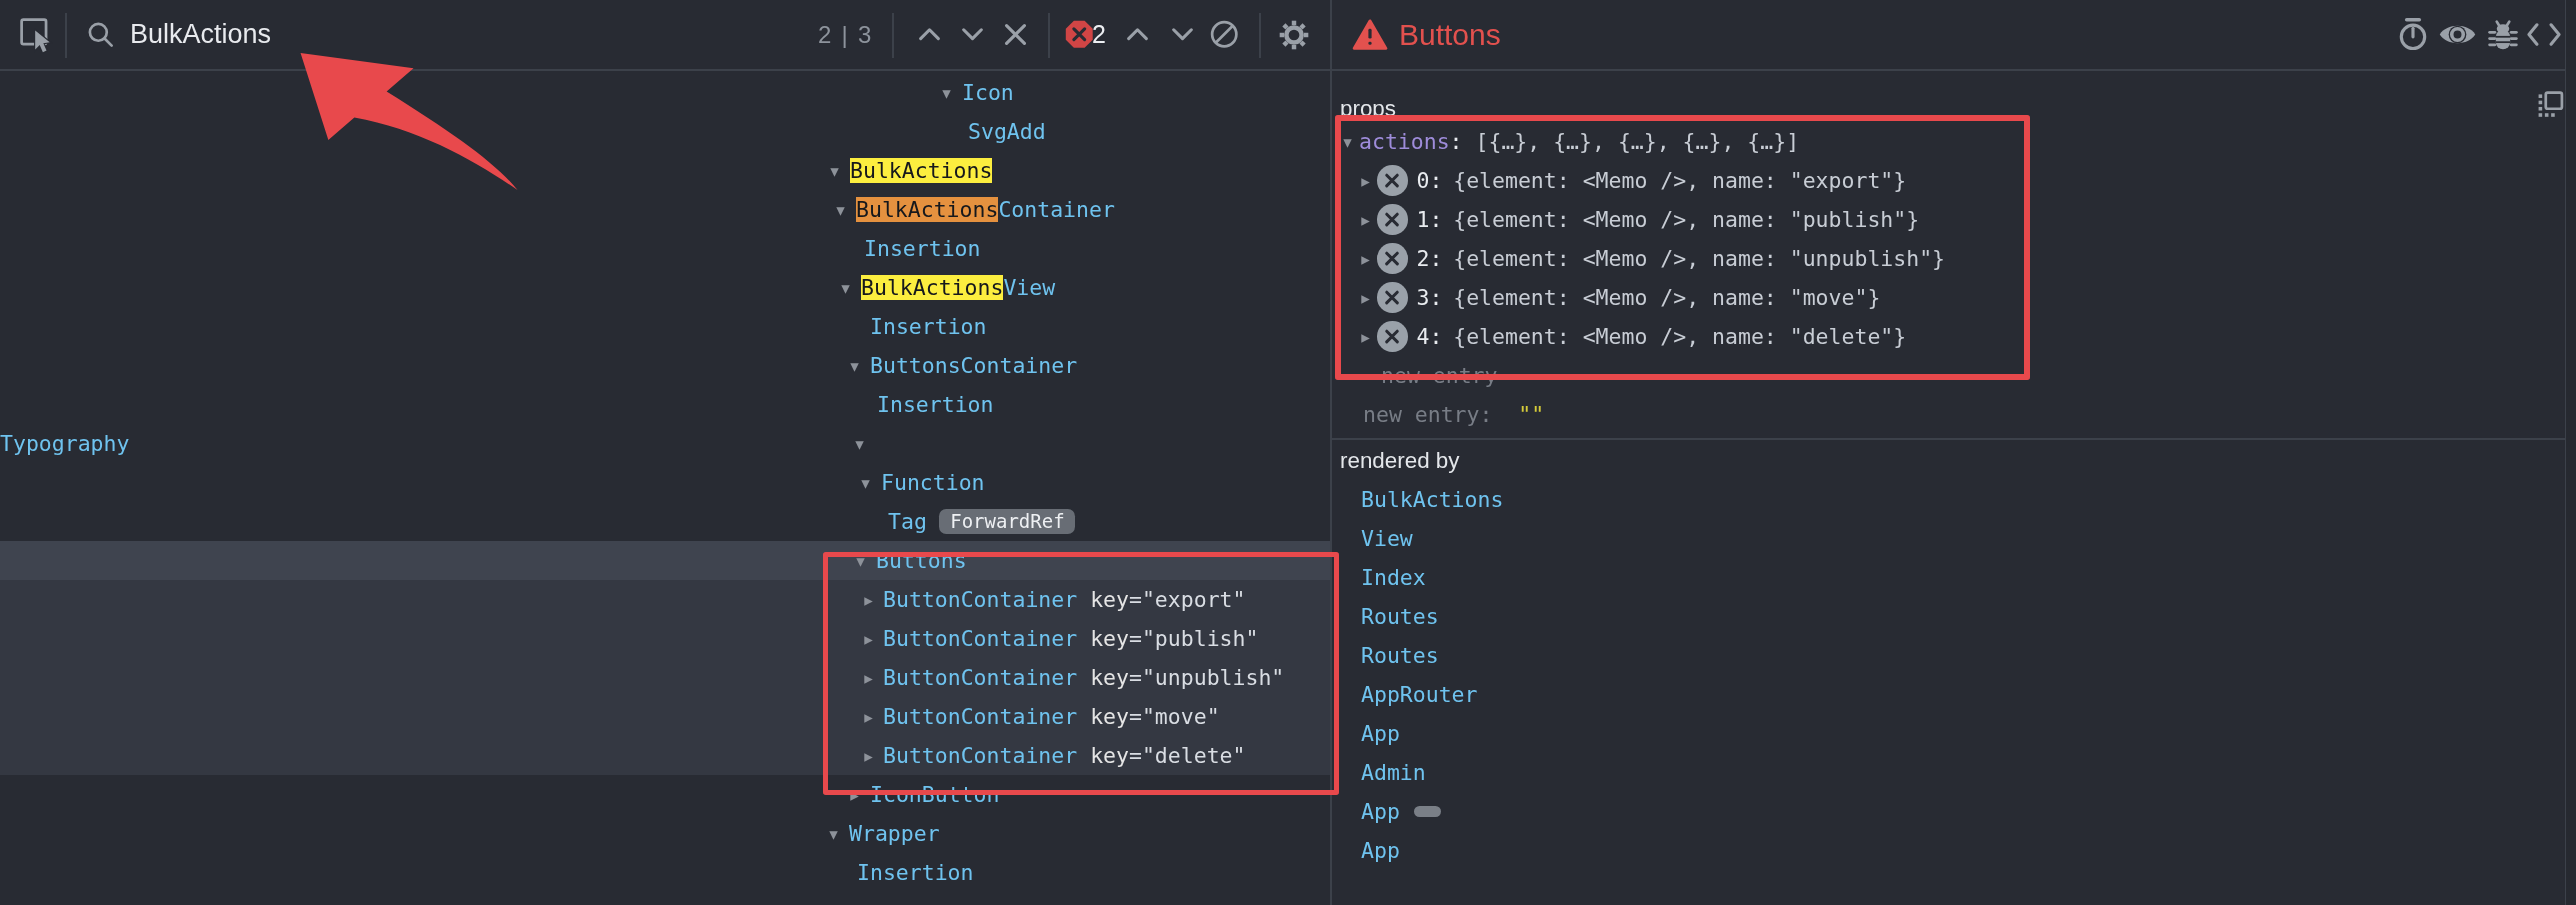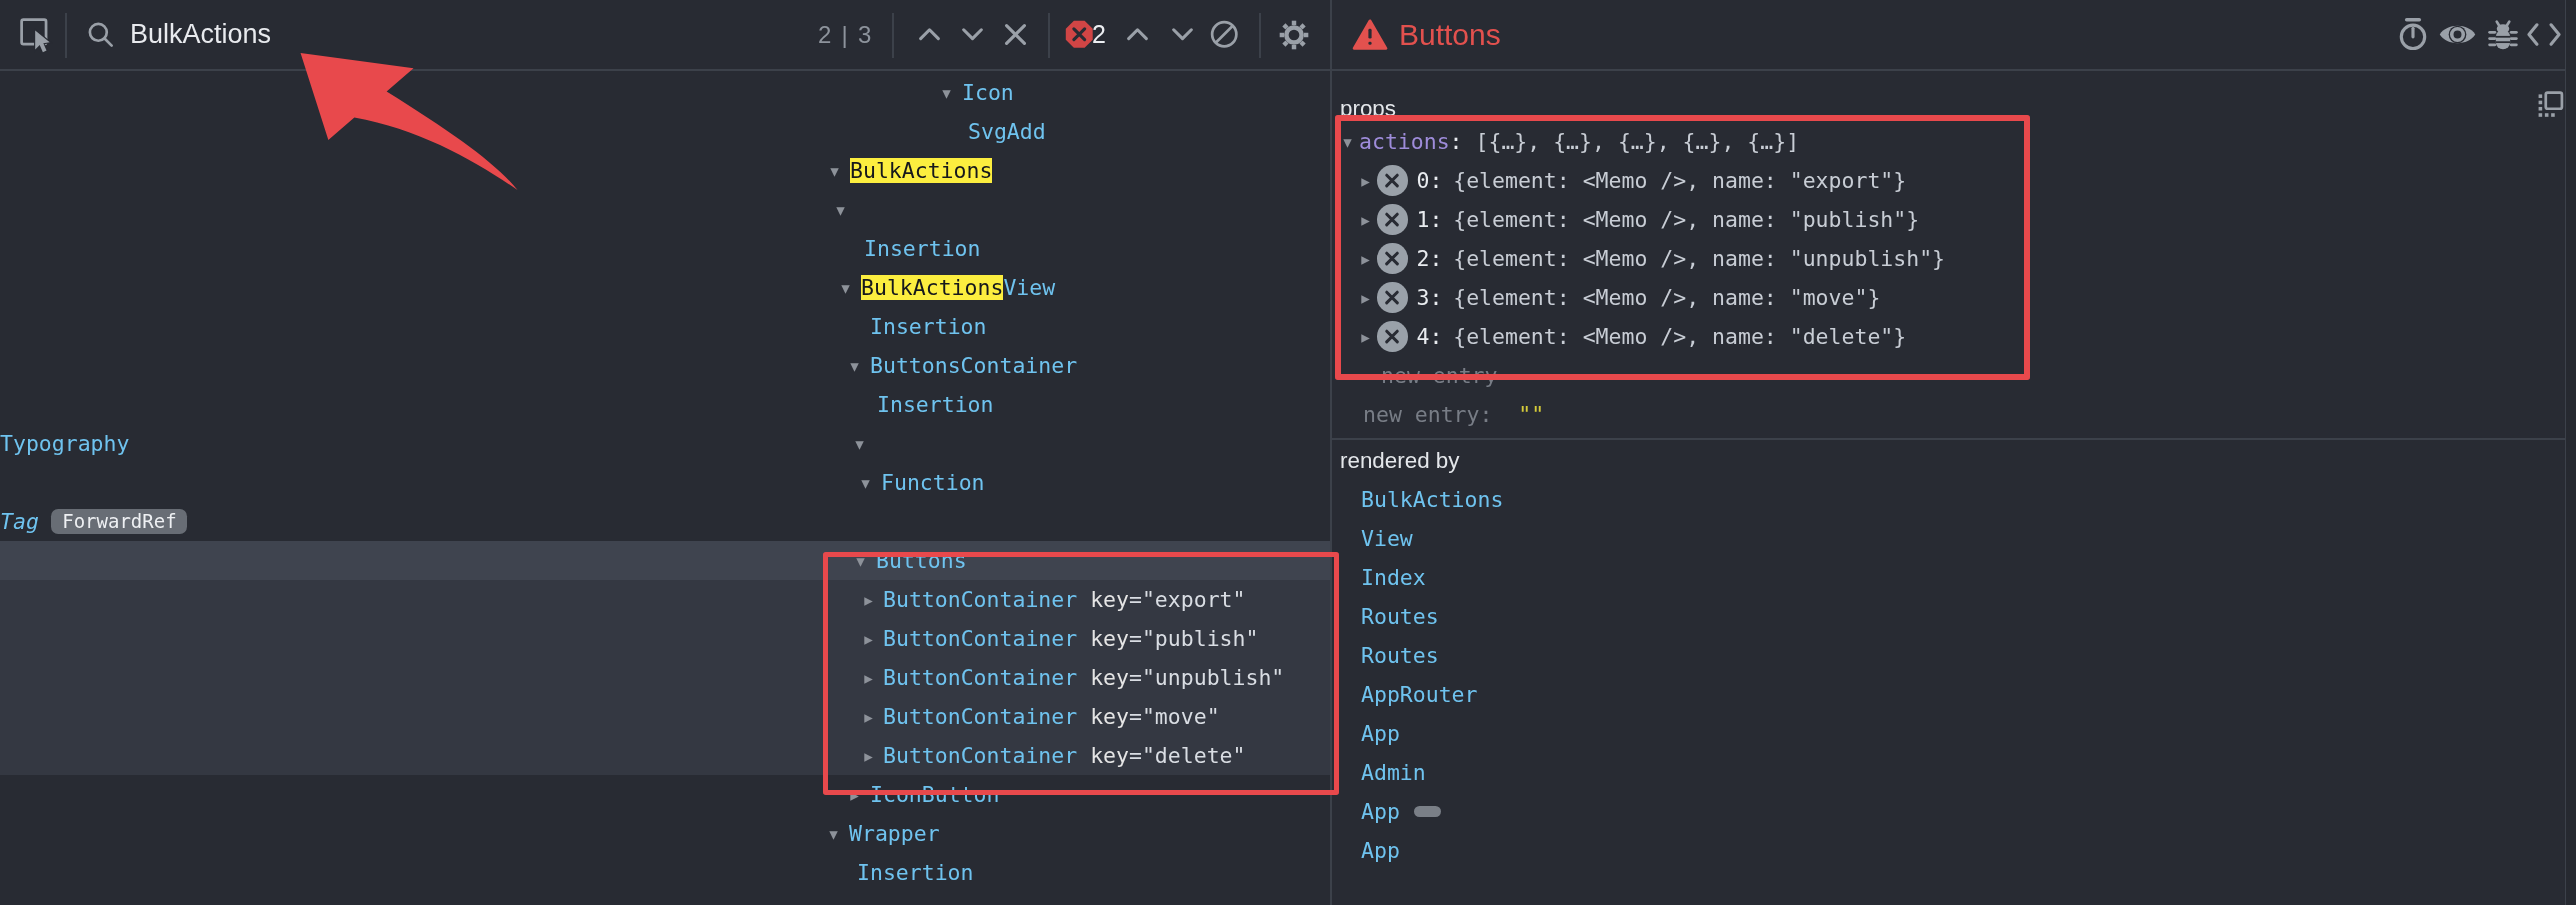--- a/index.html
+++ b/index.html
@@ -195,29 +195,29 @@
         <polyline points="28,2 37,13 28,24" fill="none" stroke="#9aa0a8" stroke-width="3.5" stroke-linecap="round" stroke-linejoin="round"></polyline>
       </svg>
     </div>
   </div>
   <div id="toolbar-border"></div>
 
   <div id="tree" class="mono">
       <div class="trow"><span class="tarrow" style="left: 935px;">▾</span><span style="padding-left: 962px;"><span>Icon</span></span></div>
       <div class="trow"><span style="padding-left: 968px; text-align: right;"><span>SvgAdd</span></span></div>
       <div class="trow"><span class="tarrow" style="left: 823px;">▾</span><span style="padding-left: 850px;"><span class="hl-match">BulkActions</span></span></div>
-      <div class="trow"><span class="tarrow" style="left: 829px;">▾</span></div>
+      <div class="trow"><span class="tarrow" style="left: 829px;">▾</span><span style="padding-left: 856px;"><span class="hl-current">BulkActions</span><span>Container</span></span></div>
       <div class="trow"><span style="padding-left: 864px;"><span>Insertion</span></span></div>
       <div class="trow"><span class="tarrow" style="left: 834px;">▾</span><span style="padding-left: 861px;"><span class="hl-match">BulkActions</span><span>View</span></span></div>
       <div class="trow"><span style="padding-left: 870px;"><span>Insertion</span></span></div>
       <div class="trow"><span class="tarrow" style="left: 843px;">▾</span><span style="padding-left: 870px;"><span>ButtonsContainer</span></span></div>
       <div class="trow"><span style="padding-left: 877px;"><span>Insertion</span></span></div>
       <div class="trow"><span class="tarrow" style="left: 848px;">▾</span><span style=""><span>Typography</span></span></div>
       <div class="trow"><span class="tarrow" style="left: 854px;">▾</span><span style="padding-left: 881px;"><span>Function</span></span></div>
-      <div class="trow"><span style=" font-style: italic;"><span>Tag</span></span><span class="el-badge">ForwardRef</span></div>
+      <div class="trow"><span style="padding-left: 888px;"><span>Tag</span></span><span class="el-badge">ForwardRef</span></div>
       <div class="trow selected"><span class="tarrow" style="left: 849px;">▾</span><span style="padding-left: 876px;"><span>Buttons</span></span></div>
       <div class="trow tinted"><span class="tarrow" style="left: 857px;">▸</span><span style="padding-left: 883px;"><span>ButtonContainer</span></span><span> </span><span class="attr-key">key</span><span class="attr-val">="export"</span></div>
       <div class="trow tinted"><span class="tarrow" style="left: 857px;">▸</span><span style="padding-left: 883px;"><span>ButtonContainer</span></span><span> </span><span class="attr-key">key</span><span class="attr-val">="publish"</span></div>
       <div class="trow tinted"><span class="tarrow" style="left: 857px;">▸</span><span style="padding-left: 883px;"><span>ButtonContainer</span></span><span> </span><span class="attr-key">key</span><span class="attr-val">="unpublish"</span></div>
       <div class="trow tinted"><span class="tarrow" style="left: 857px;">▸</span><span style="padding-left: 883px;"><span>ButtonContainer</span></span><span> </span><span class="attr-key">key</span><span class="attr-val">="move"</span></div>
       <div class="trow tinted"><span class="tarrow" style="left: 857px;">▸</span><span style="padding-left: 883px;"><span>ButtonContainer</span></span><span> </span><span class="attr-key">key</span><span class="attr-val">="delete"</span></div>
       <div class="trow"><span class="tarrow" style="left: 843px;">▸</span><span style="padding-left: 870px;"><span>IconButton</span></span></div>
       <div class="trow"><span class="tarrow" style="left: 822px;">▾</span><span style="padding-left: 849px;"><span>Wrapper</span></span></div>
       <div class="trow"><span style="padding-left: 857px;"><span>Insertion</span></span></div>
     </div>

